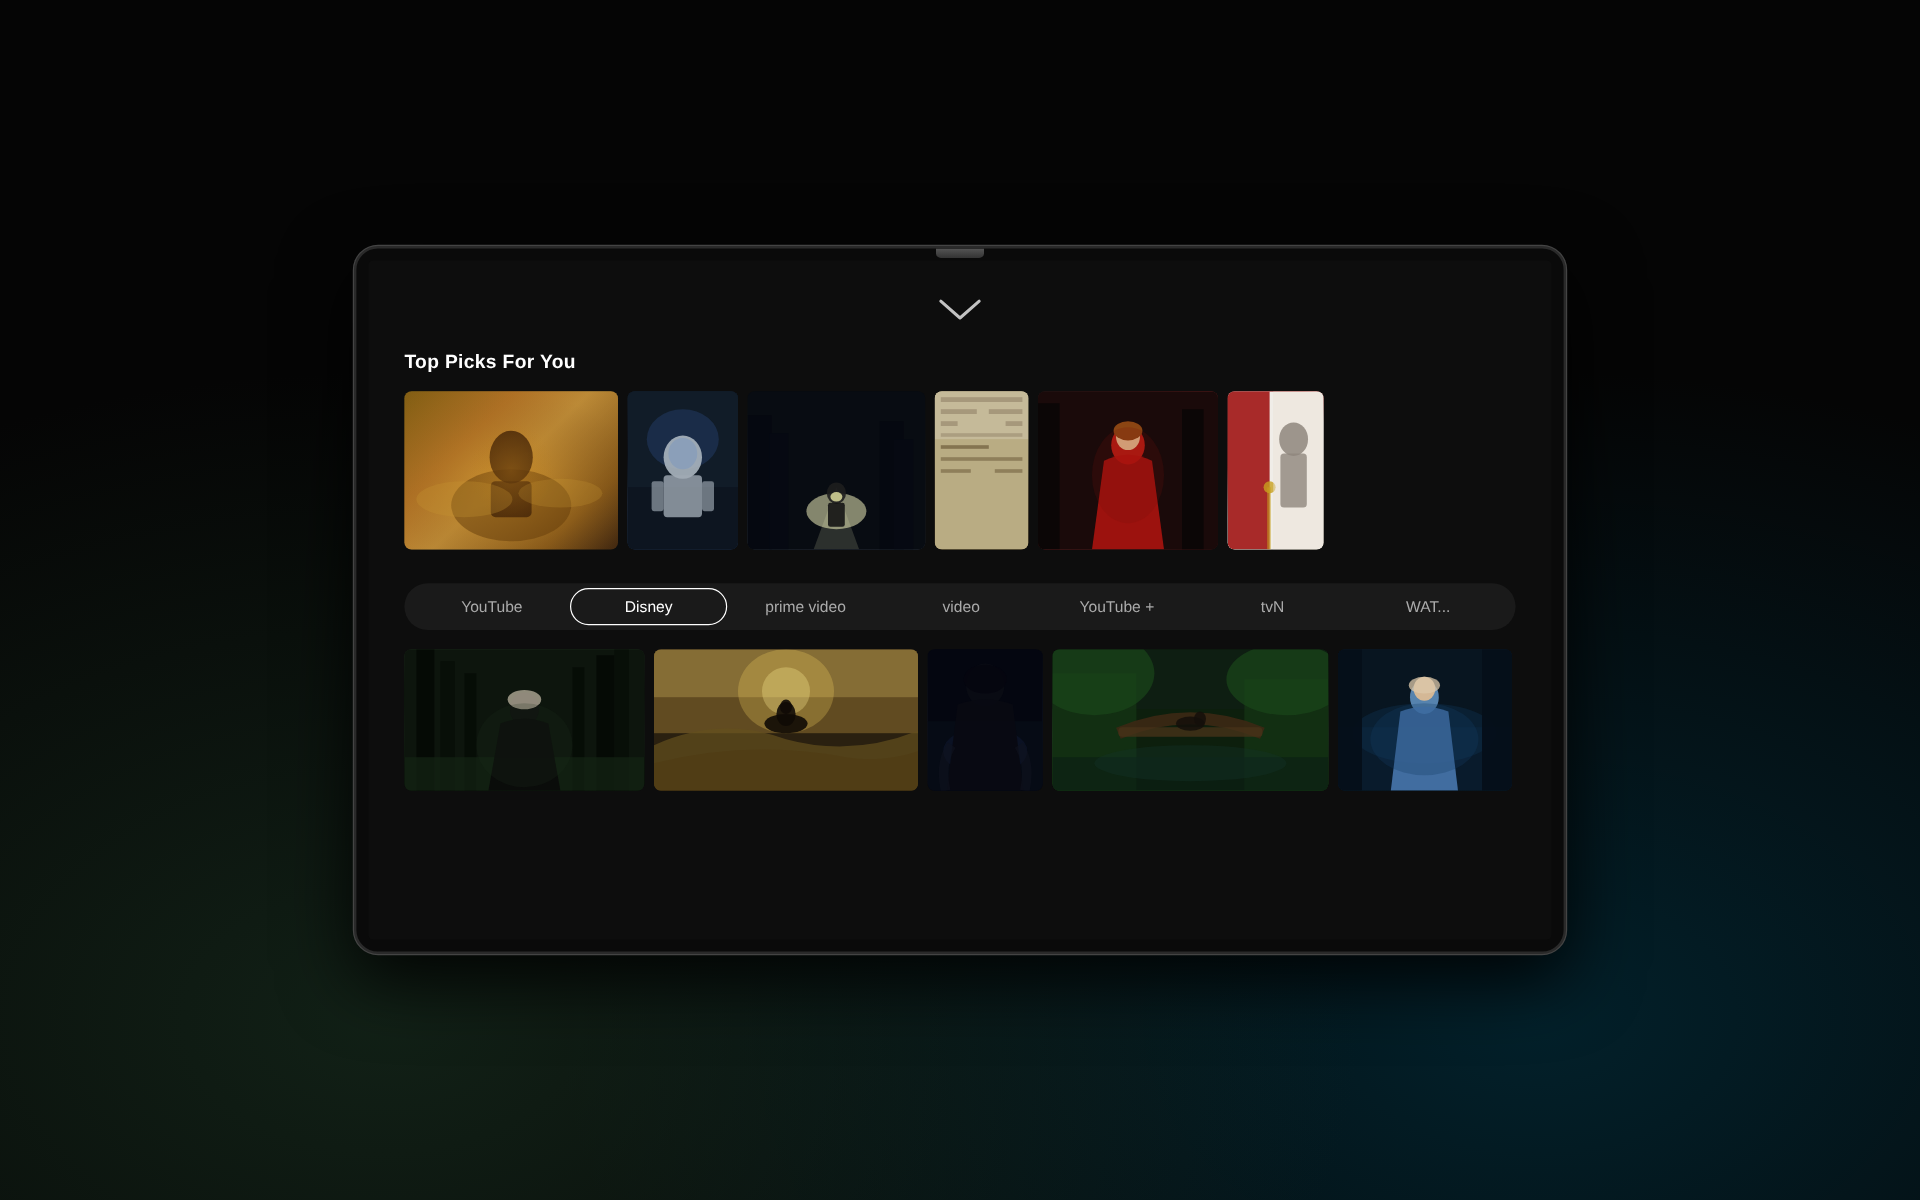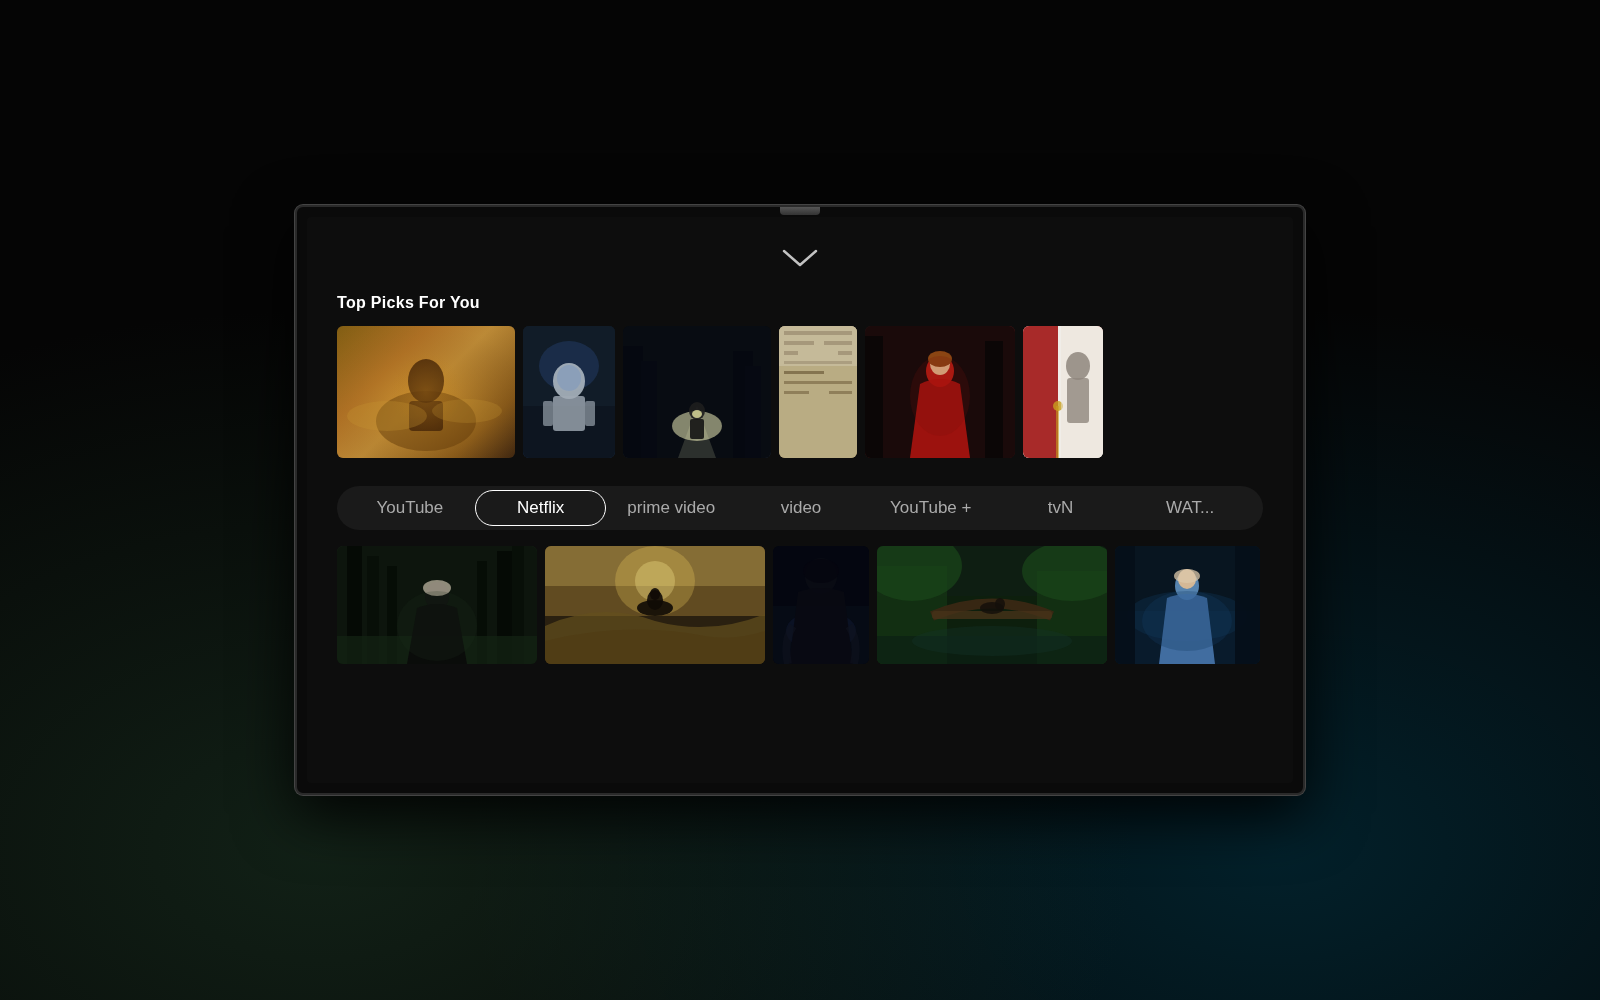--- a/index.html
+++ b/index.html
@@ -22,21 +22,21 @@
                   radial-gradient(ellipse at 80% 85%, rgba(0,60,80,0.5) 0%, transparent 45%),
                   #050505;
     }
 
     .tv-frame {
       position: relative;
       width: 1010px;
       height: 590px;
       background: #0a0a0a;
       border: 2px solid #2a2a2a;
-      border-radius: 8px;
+      border-radius: 20px;
       box-shadow: 0 0 0 1px #444, 0 20px 60px rgba(0,0,0,0.9);
       overflow: hidden;
     }
 
     .tv-screen {
       position: absolute;
       inset: 10px;
       background: #0d0d0d;
       border-radius: 4px;
       overflow: hidden;
@@ -115,21 +115,21 @@
       border-radius: 25px;
       padding: 4px 8px;
       margin-bottom: 16px;
       overflow: hidden;
     }
 
     .service-tab {
       flex: 1;
       text-align: center;
       color: #aaa;
-      font-size: 17px;
+      font-size: 13px;
       padding: 7px 14px;
       border-radius: 20px;
       cursor: pointer;
       white-space: nowrap;
     }
 
     .service-tab.active {
       background: transparent;
       border: 1.5px solid #fff;
       color: #fff;
@@ -383,21 +383,21 @@
             </svg>
           </div>
         </div>
       </div>
     </div>
 
     <div class="now-streaming-section">
 
       <div class="service-tabs">
         <div class="service-tab">YouTube</div>
-        <div class="service-tab active">Netflix</div>
+        <div class="service-tab active">Disney</div>
         <div class="service-tab">prime video</div>
         <div class="service-tab">video</div>
         <div class="service-tab">YouTube +</div>
         <div class="service-tab">tvN</div>
         <div class="service-tab">WAT...</div>
       </div>
 
       <div class="streaming-row">
 
         <div class="stream-thumb stream-large grad-forest">

